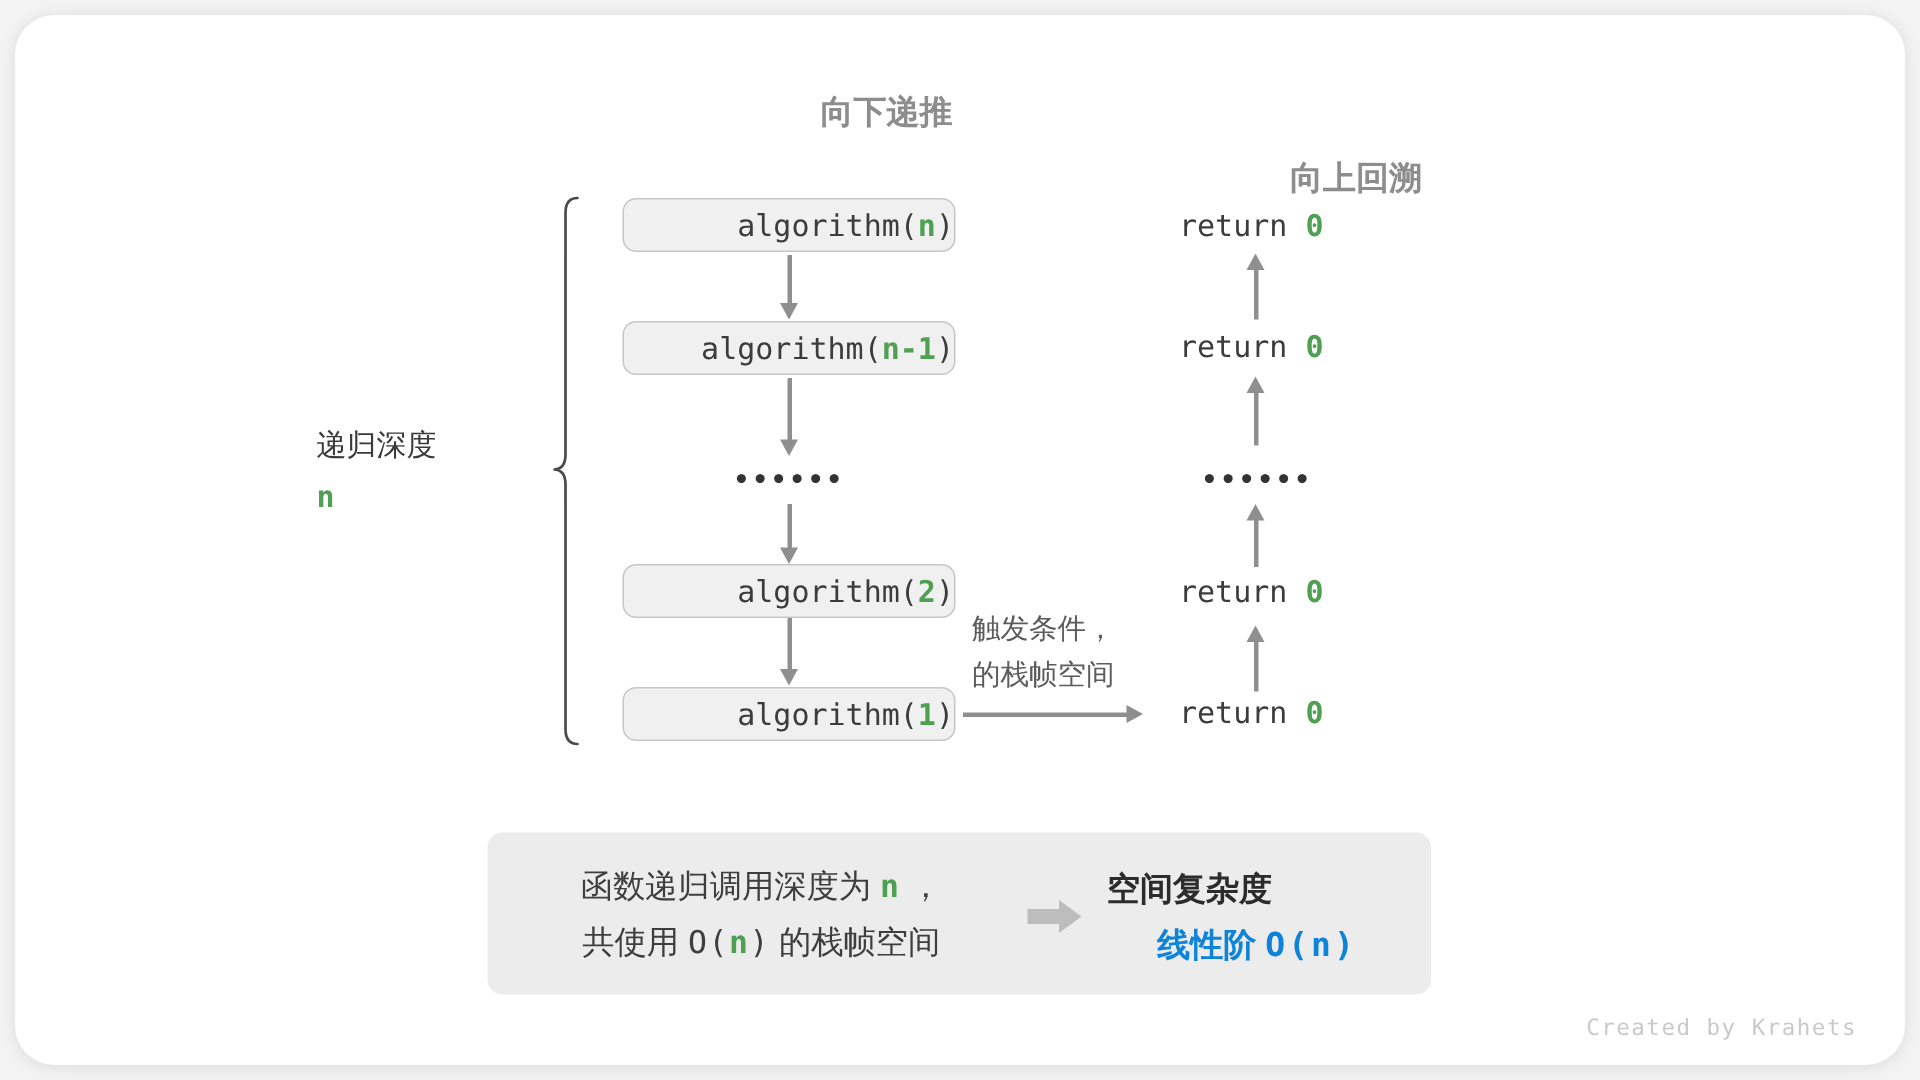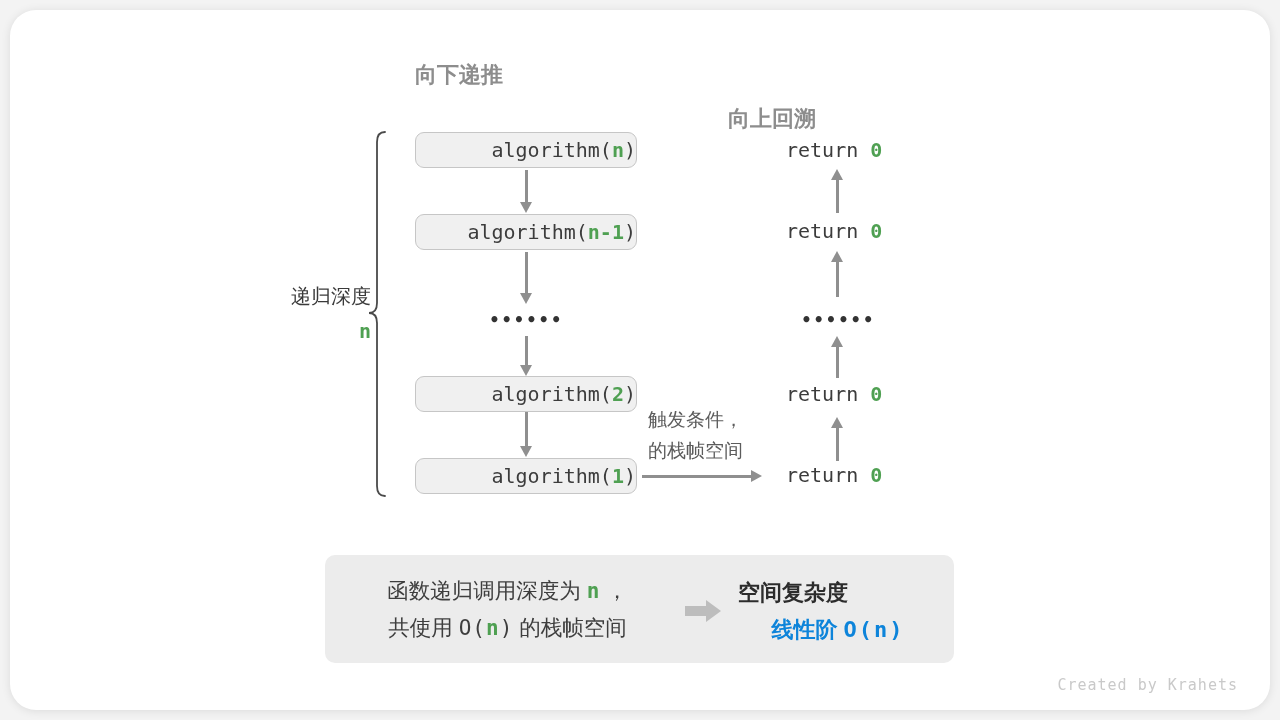--- a/index.html
+++ b/index.html
@@ -20,21 +20,21 @@
   }
   .card{
     position:absolute; left:10px; top:10px; right:10px; bottom:10px;
     background:#ffffff; border-radius:26px;
     box-shadow:0 1px 10px rgba(0,0,0,0.10);
   }
   .abs{position:absolute;}
   .mono{font-family:"DejaVu Sans Mono", monospace;}
 
   .col-header{
-    width:220px; text-align:left;
+    width:220px; text-align:right;
     font-size:22px; font-weight:bold; color:var(--grey-head);
   }
   .call-box{
     left:415px; width:222px; height:36px;
     background:var(--box-fill);
     border:1px solid var(--box-border);
     border-radius:9px;
     display:flex; align-items:center; justify-content:flex-end;
     font-family:"DejaVu Sans Mono", monospace;
     font-size:20px; color:var(--ink);
@@ -59,21 +59,21 @@
   .arrow-up{width:12px;}
   .arrow-up::before{content:''; position:absolute; left:4.5px; top:9px; bottom:0; width:3px; background:var(--arrow);}
   .arrow-up::after{content:''; position:absolute; left:0; top:0;
     border-left:6px solid transparent; border-right:6px solid transparent; border-bottom:11px solid var(--arrow);}
   .arrow-right{height:12px;}
   .arrow-right::before{content:''; position:absolute; left:0; right:10px; top:4.5px; height:3px; background:var(--arrow);}
   .arrow-right::after{content:''; position:absolute; right:0; top:0;
     border-top:6px solid transparent; border-bottom:6px solid transparent; border-left:11px solid var(--arrow);}
 
   .depth-label{
-    left:211px; top:283px; width:160px; text-align:right;
+    left:211px; top:283px; width:160px; text-align:left;
     font-size:20px; color:#3a3a3a;
   }
   .depth-label .var{
     display:block; margin-top:9px;
     font-family:"DejaVu Sans Mono", monospace; font-size:20px;
   }
   .annotation{
     left:648px; top:404px; width:150px;
     font-size:19px; font-weight:normal; color:#5c5c5c; line-height:31px;
   }

